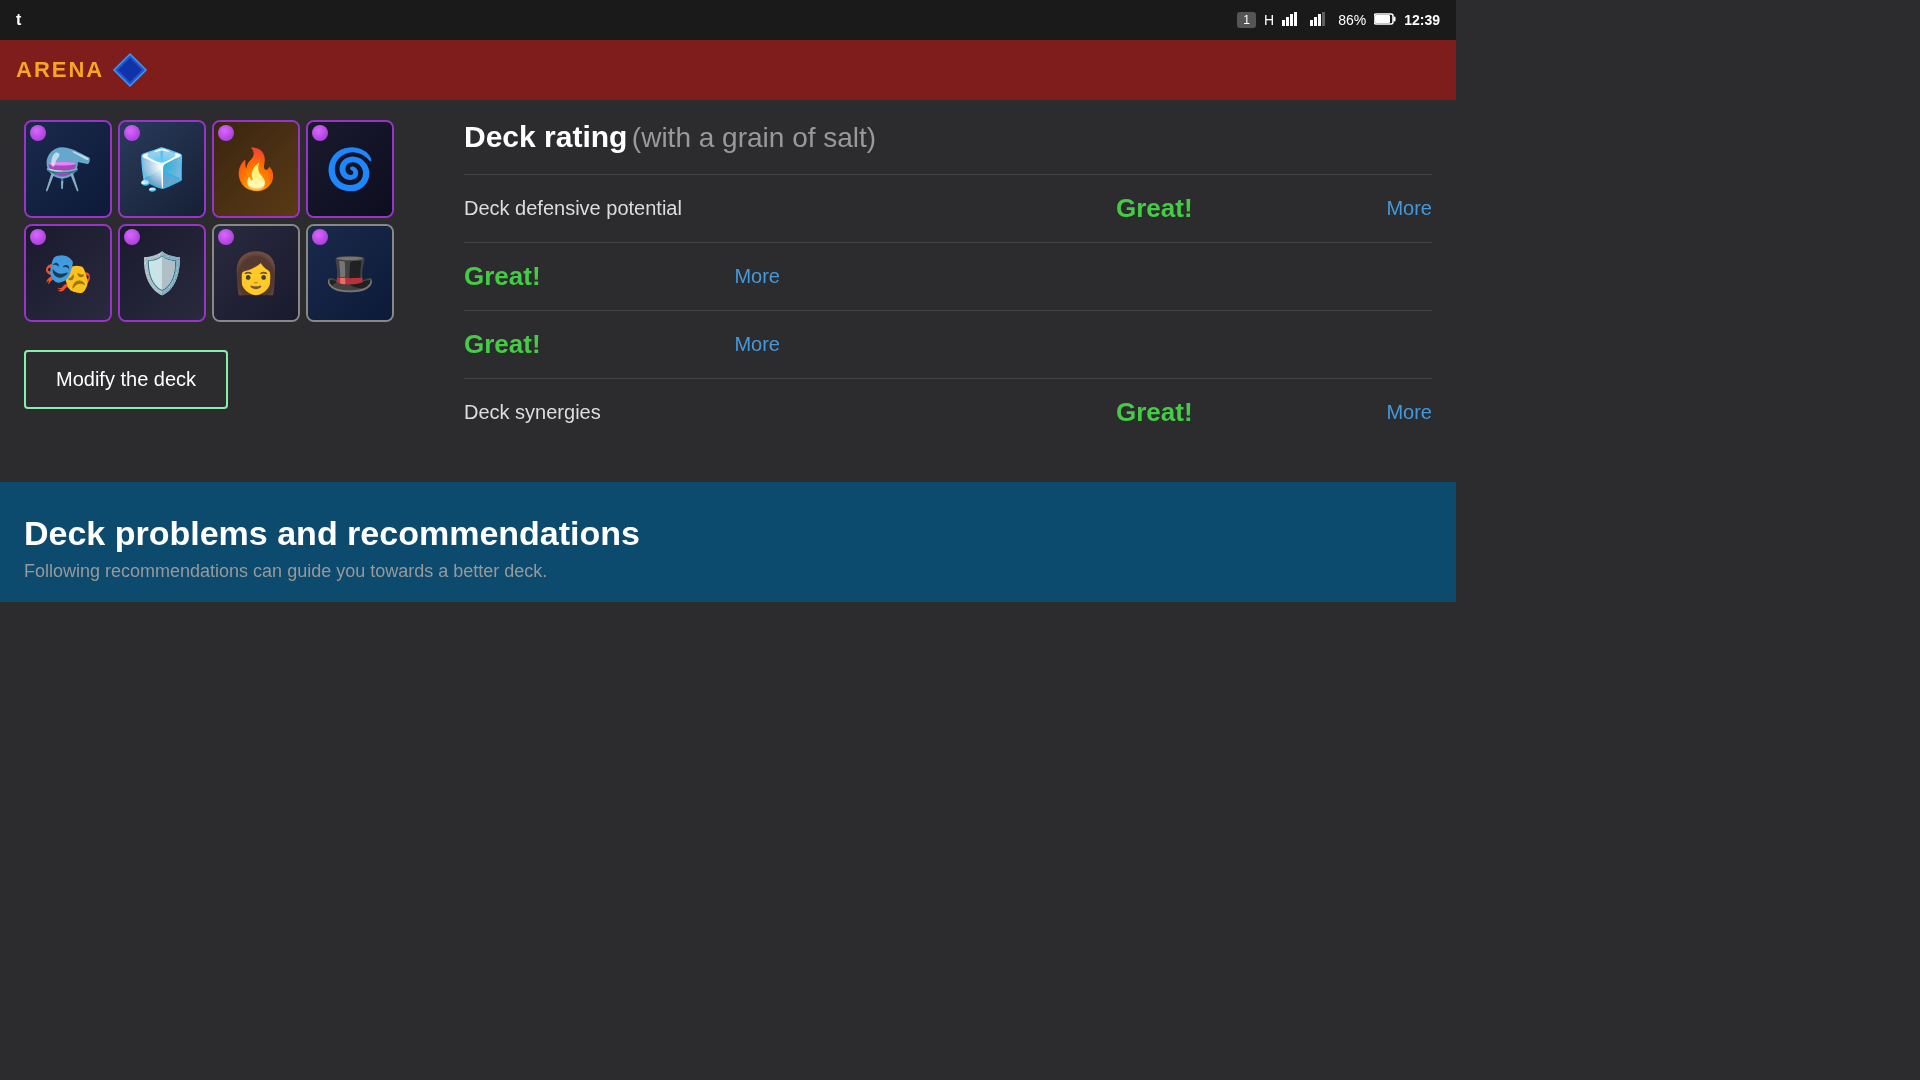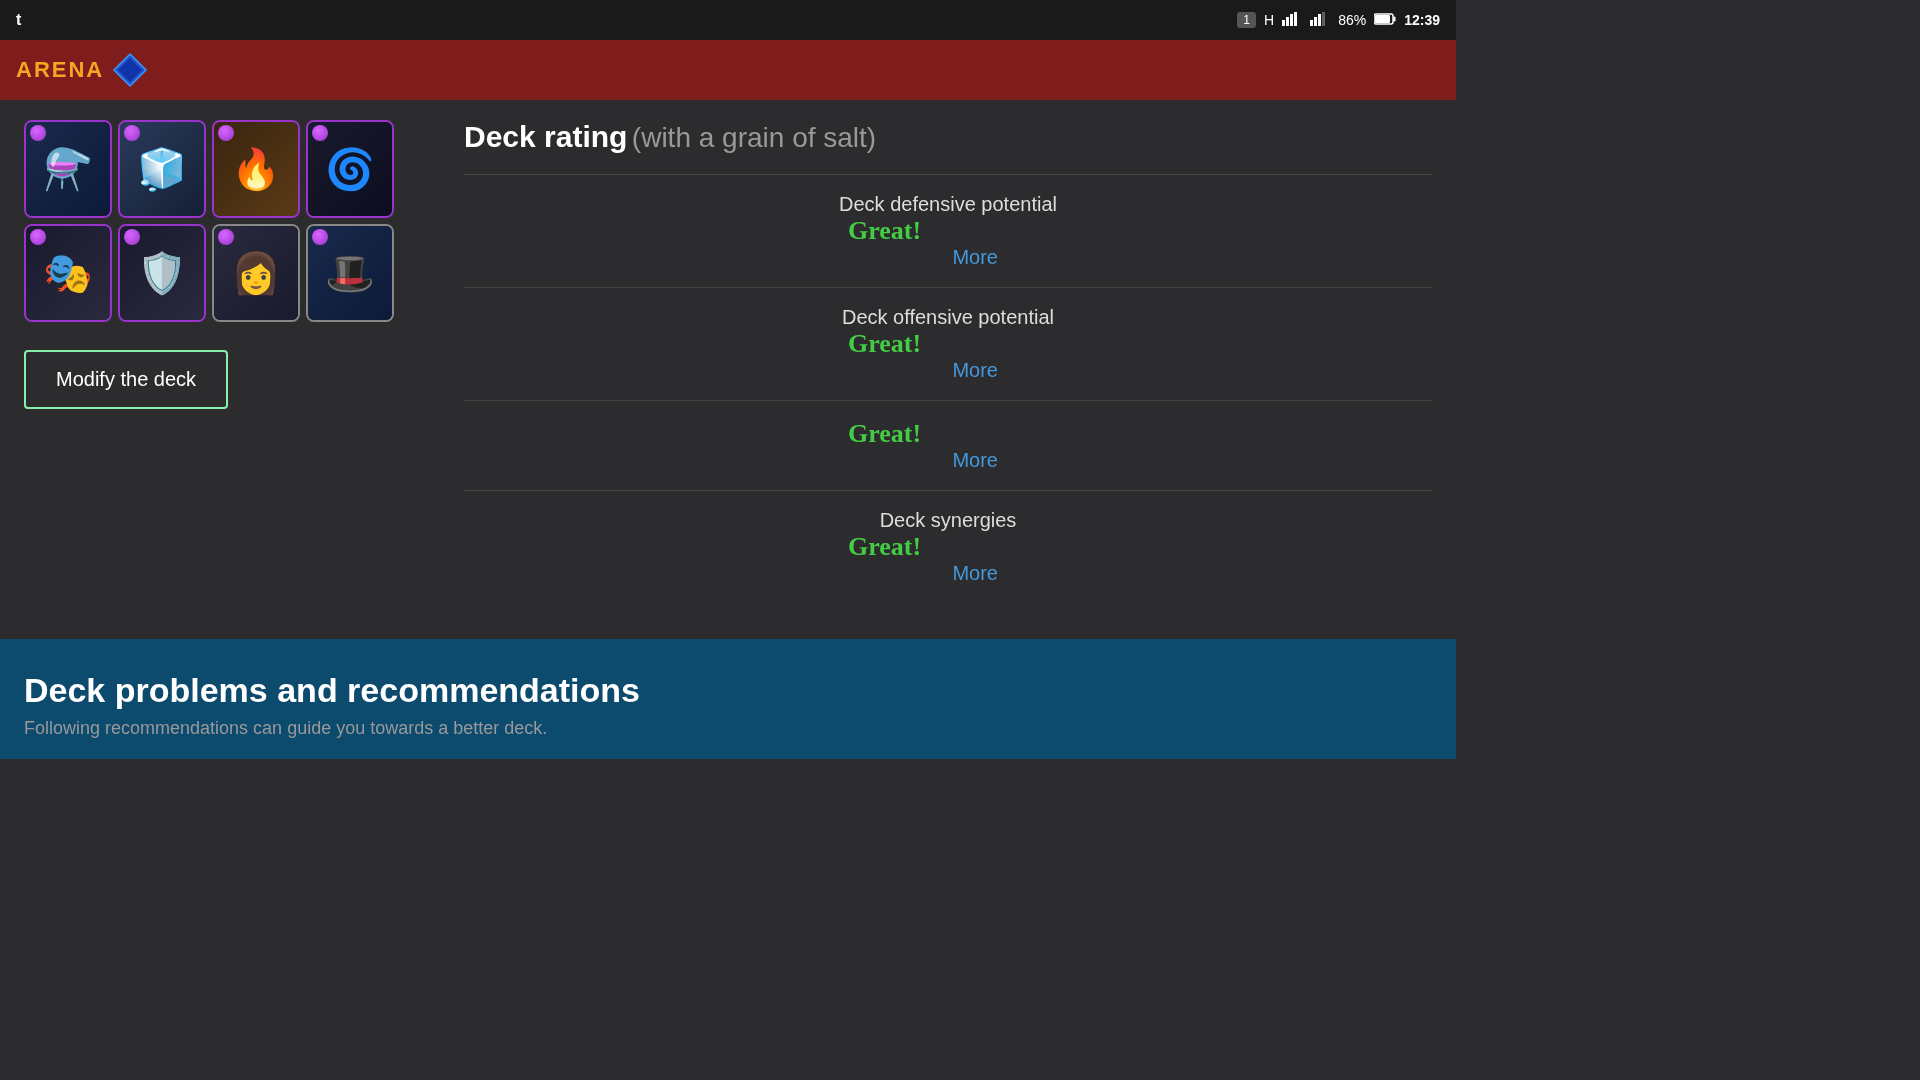--- a/index.html
+++ b/index.html
@@ -188,36 +188,34 @@
       color: #999999;
       font-size: 28px;
       font-weight: normal;
     }
 
     .rating-row {
       border-top: 1px solid #444444;
       display: flex;
       align-items: center;
       padding: 18px 0;
-      gap: 0;
-      flex-direction: column;
+      gap: 16px;
     }
 
     .rating-label {
       flex: 1;
       font-size: 20px;
       color: #dddddd;
     }
 
     .rating-value {
       width: 200px;
       font-size: 26px;
       font-weight: bold;
       color: #44cc44;
-      font-family: Liberation Serif, serif;
     }
 
     .rating-more {
       width: 100px;
       font-size: 20px;
       color: #4499dd;
       cursor: pointer;
       text-align: right;
     }
 
@@ -360,21 +358,20 @@
       <span class="deck-rating-subtitle">(with a grain of salt)</span>
     </div>
 
     <div class="rating-row">
       <span class="rating-label">Deck defensive potential</span>
       <span class="rating-value">Great!</span>
       <span class="rating-more">More</span>
     </div>
 
     <div class="rating-row">
-      <span class="rating-label">Deck offensive potential</span>
       <span class="rating-value">Great!</span>
       <span class="rating-more">More</span>
     </div>
 
     <div class="rating-row">
       <span class="rating-value">Great!</span>
       <span class="rating-more">More</span>
     </div>
 
     <div class="rating-row">

